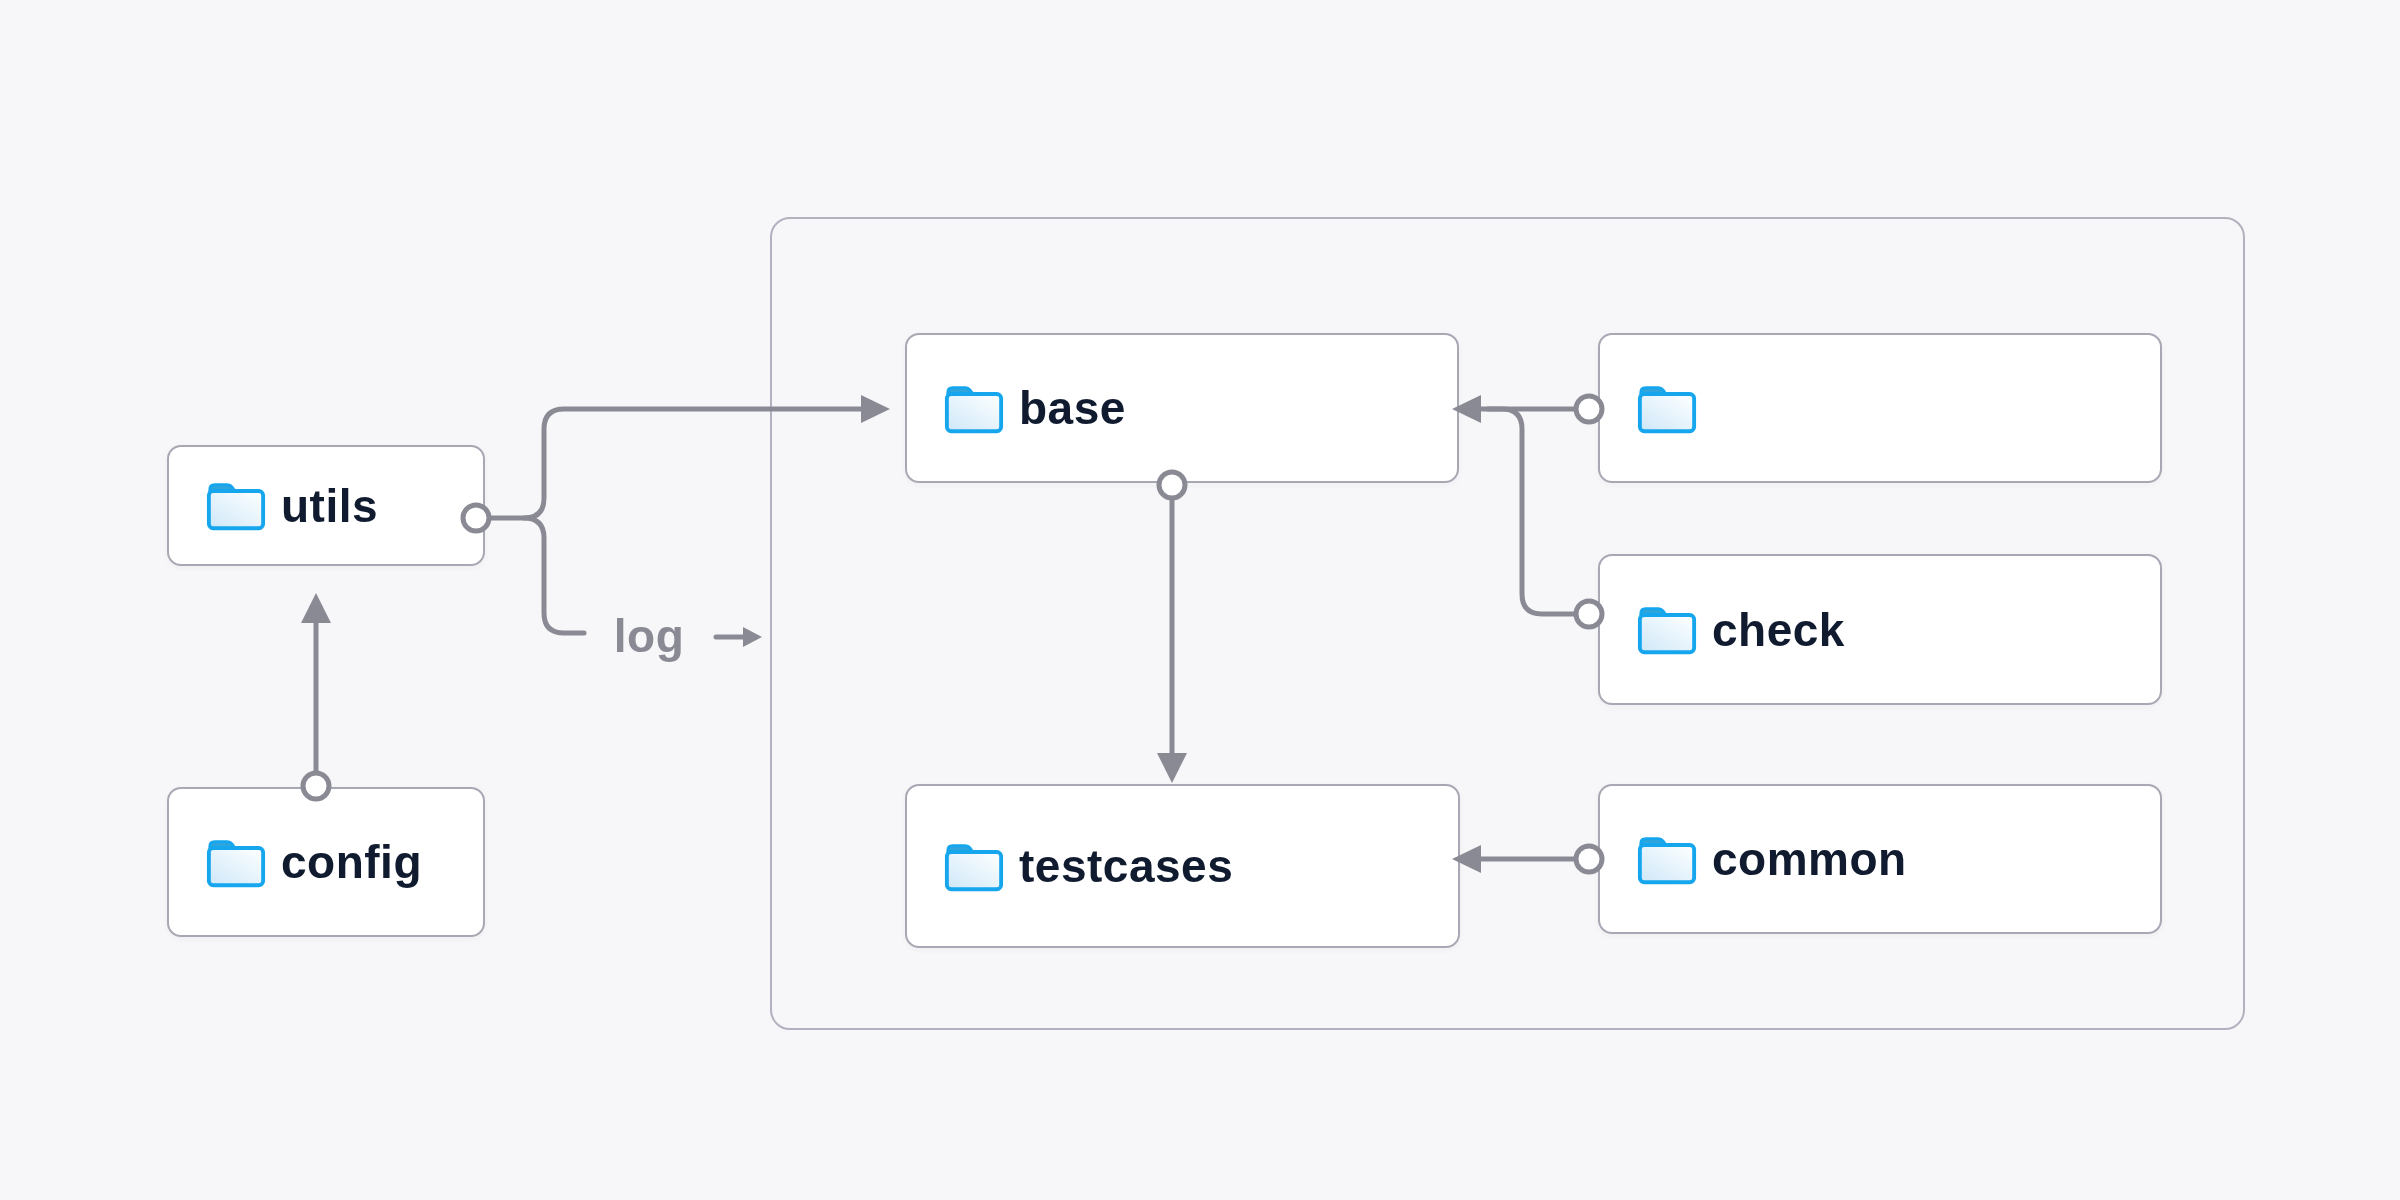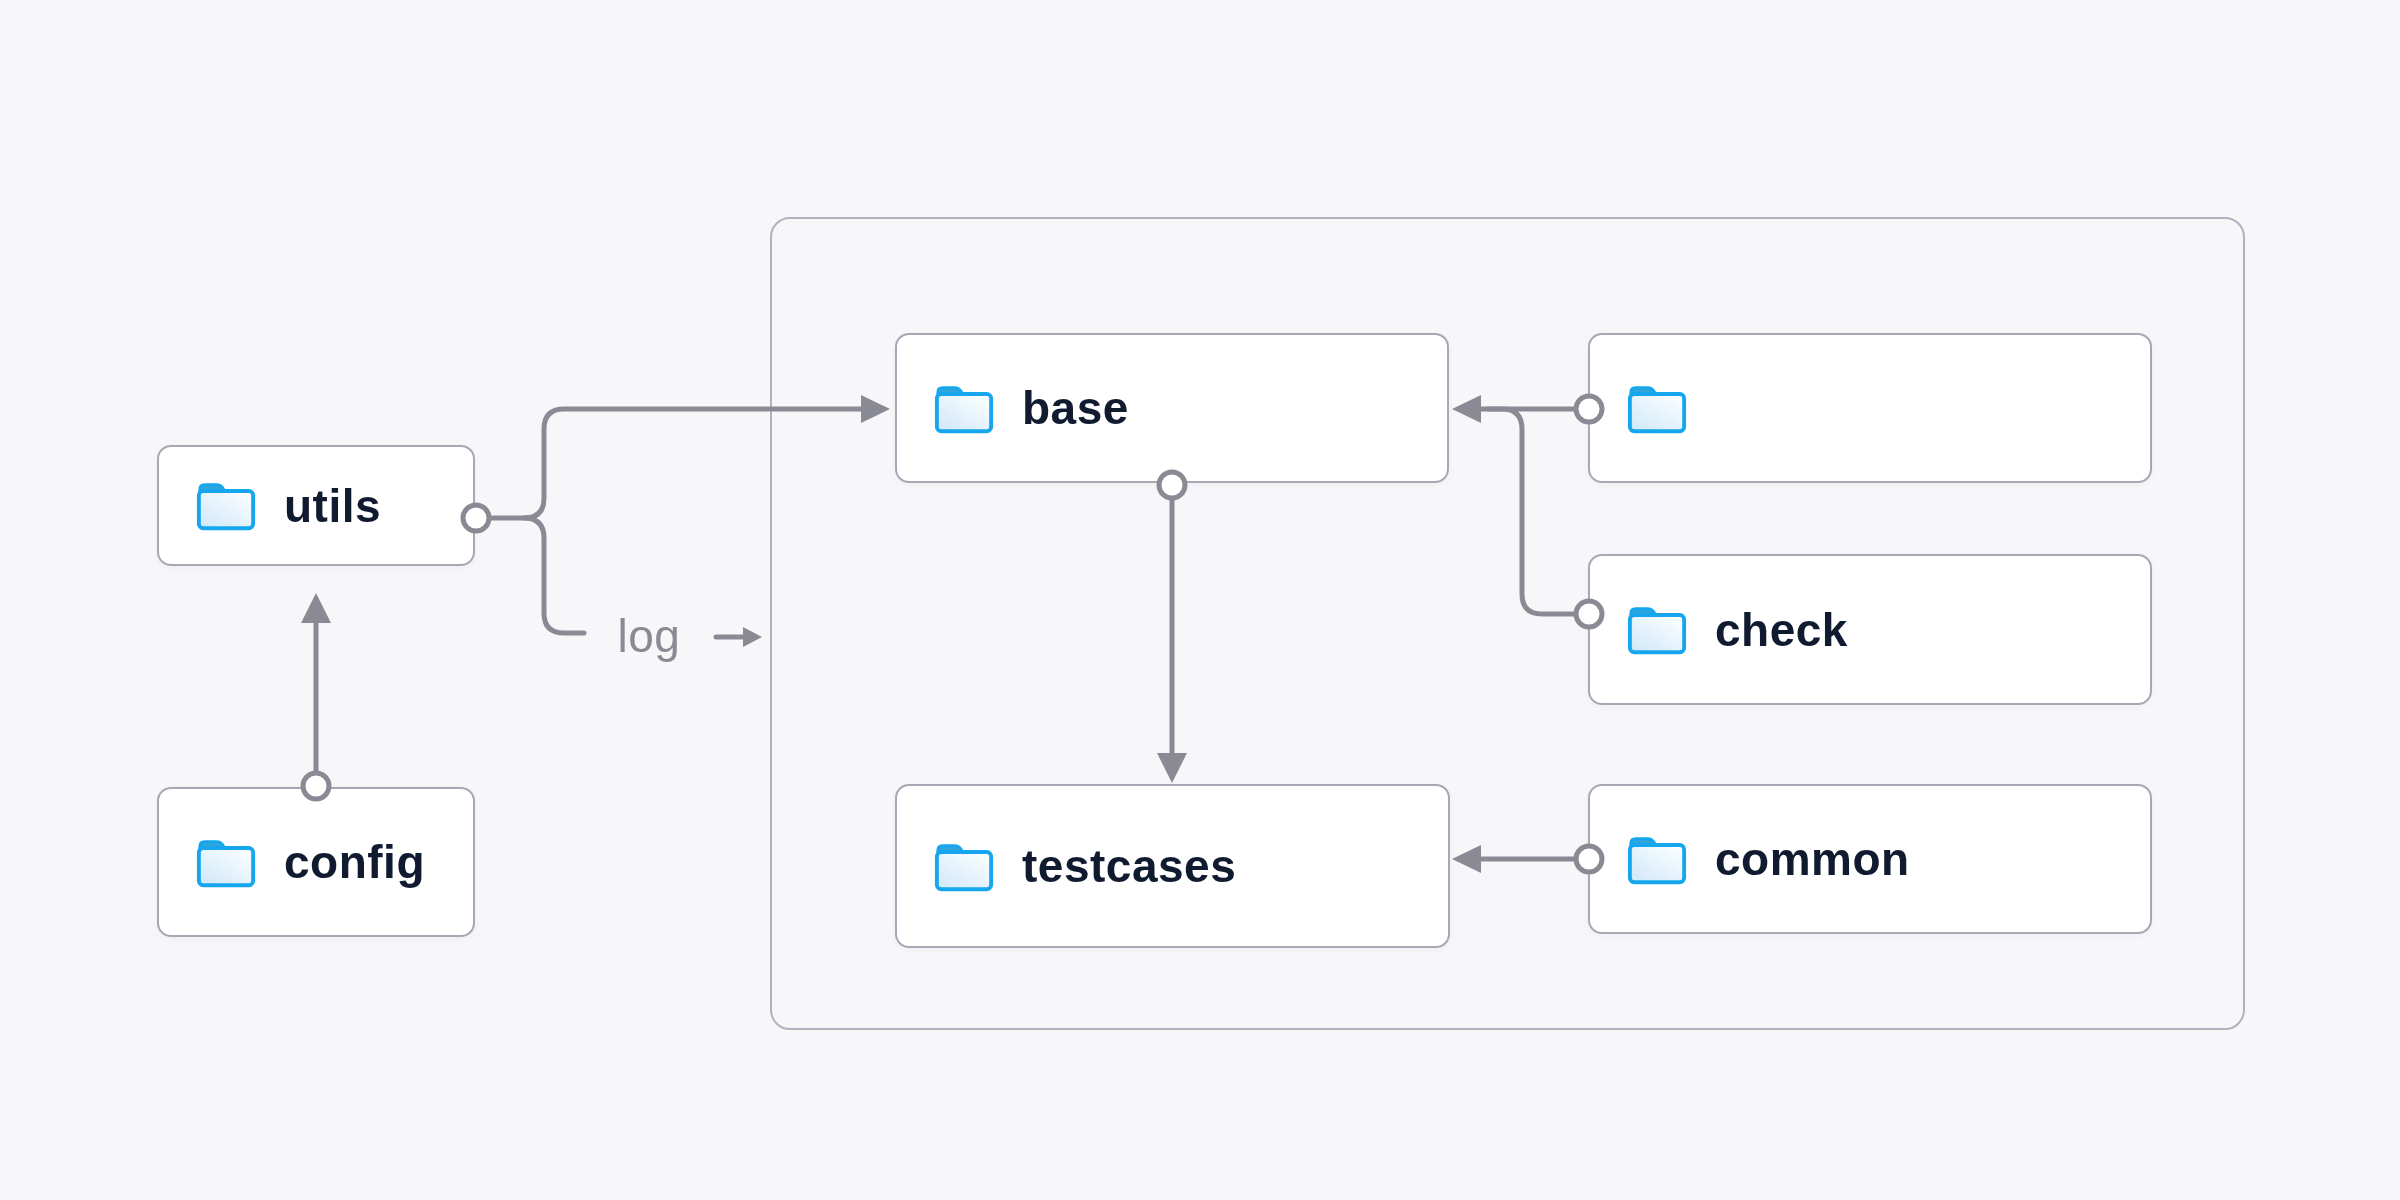--- a/index.html
+++ b/index.html
@@ -49,36 +49,37 @@
     letter-spacing:.5px;
   }
 
   .node{
     position:absolute;
     background:var(--node-fill);
     border:2.5px solid var(--node-border);
     border-radius:14px;
     box-sizing:border-box;
     display:flex;align-items:center;
-    padding-left:36px;gap:27px;
+    padding-left:36px;gap:14px;
     z-index:2;
     box-shadow:0 2px 6px rgba(40,50,80,0.04);
+    margin-left:10px;
   }
   .node .label{
     font-size:46px;font-weight:700;
     color:var(--label-text);
     letter-spacing:.5px;
     white-space:nowrap;
   }
   .node .icon{display:flex;align-items:center;}
 
   .edge-label{
     position:absolute;
     display:flex;align-items:center;justify-content:center;
-    font-size:46px;font-weight:400;
+    font-size:46px;font-weight:700;
     color:var(--muted-text);
     letter-spacing:.5px;
     z-index:3;
   }
 
   svg.connectors{
     position:absolute;left:0;top:0;width:2400px;height:1200px;
     pointer-events:none;
     z-index:4;
   }

